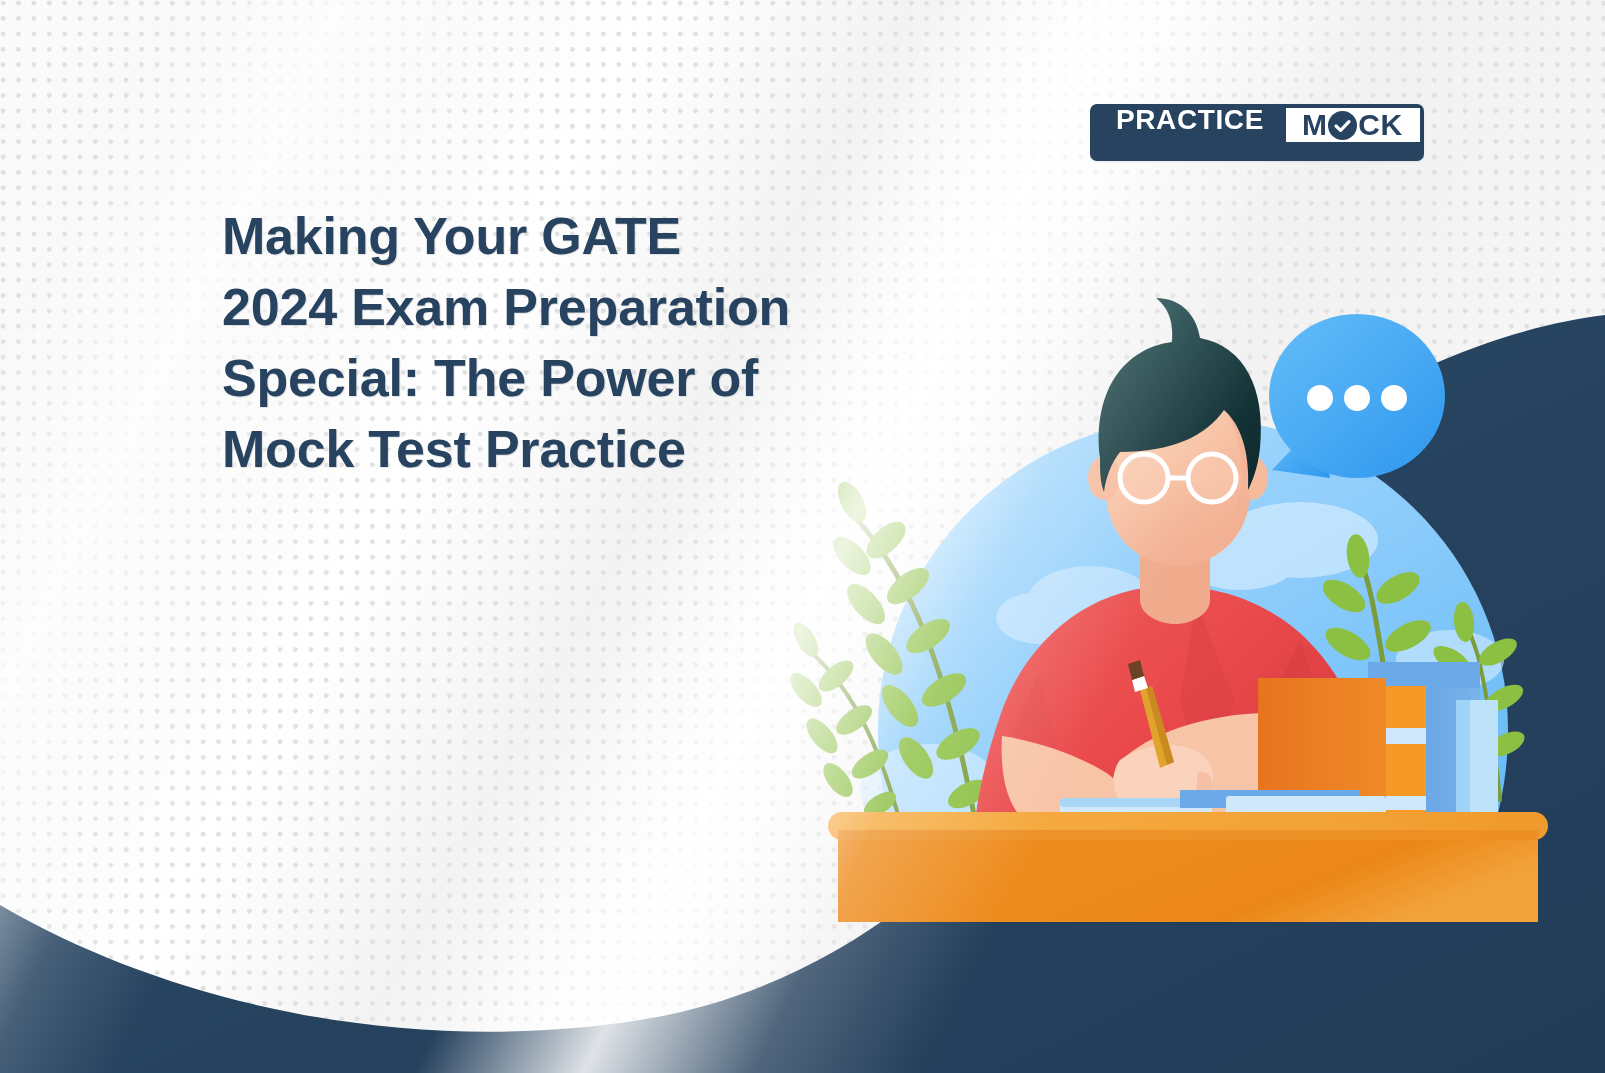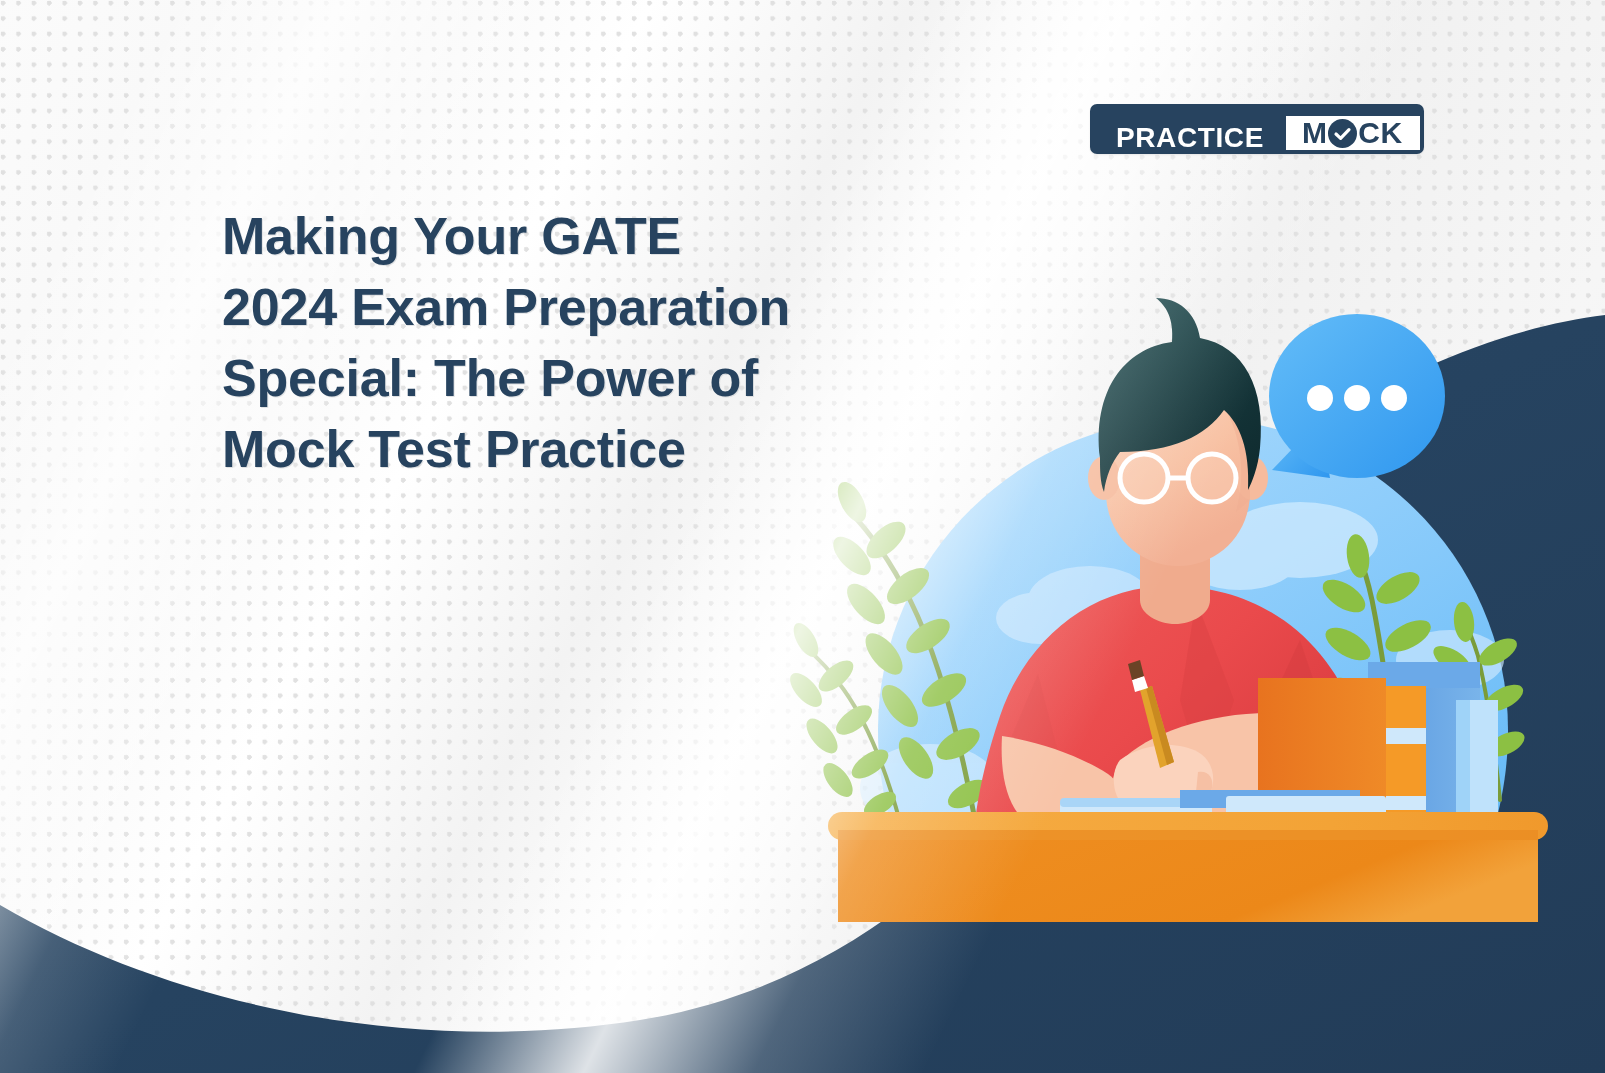--- a/index.html
+++ b/index.html
@@ -55,23 +55,23 @@
     color: #27435f;
     letter-spacing: -0.2px;
     white-space: pre-line;
     text-shadow: 1px 1px 0 rgba(190,195,200,0.45);
   }
   
   #logo {
     position: absolute;
     left: 1090px;
     top: 104px;
-    height: 50px;
+    height: 57px;
     display: flex;
-    align-items: flex-end;
+    align-items: flex-start;
     background: #27435f;
     border-radius: 7px;
     overflow: hidden;
     box-shadow: 0 1px 2px rgba(0,0,0,0.08);
   }
   #logo-practice {
     display: flex;
     align-items: center;
     padding: 0 22px 0 26px;
     color: #ffffff;

